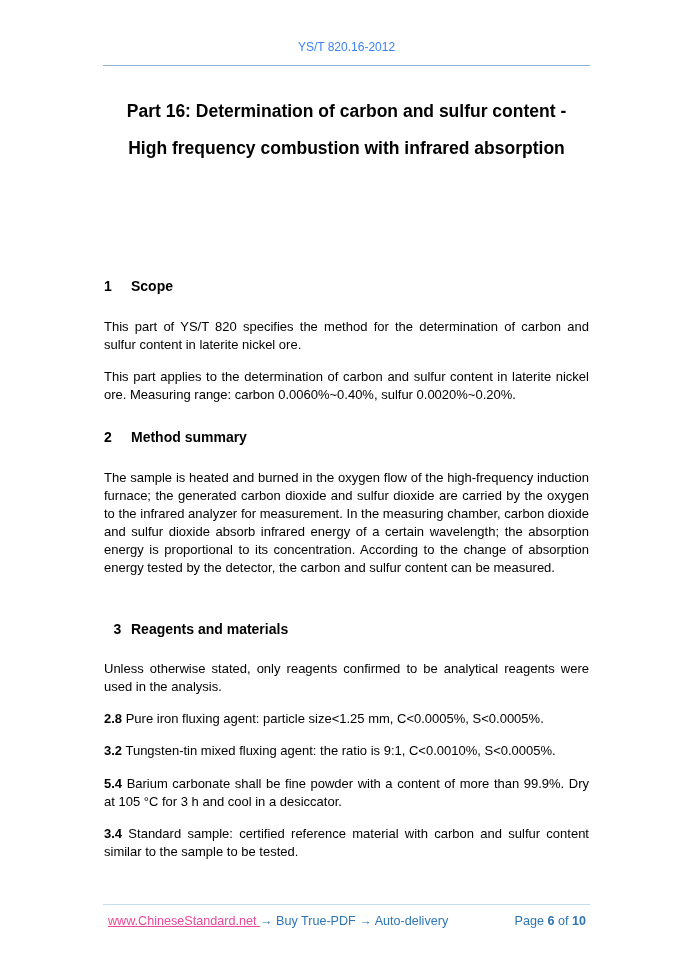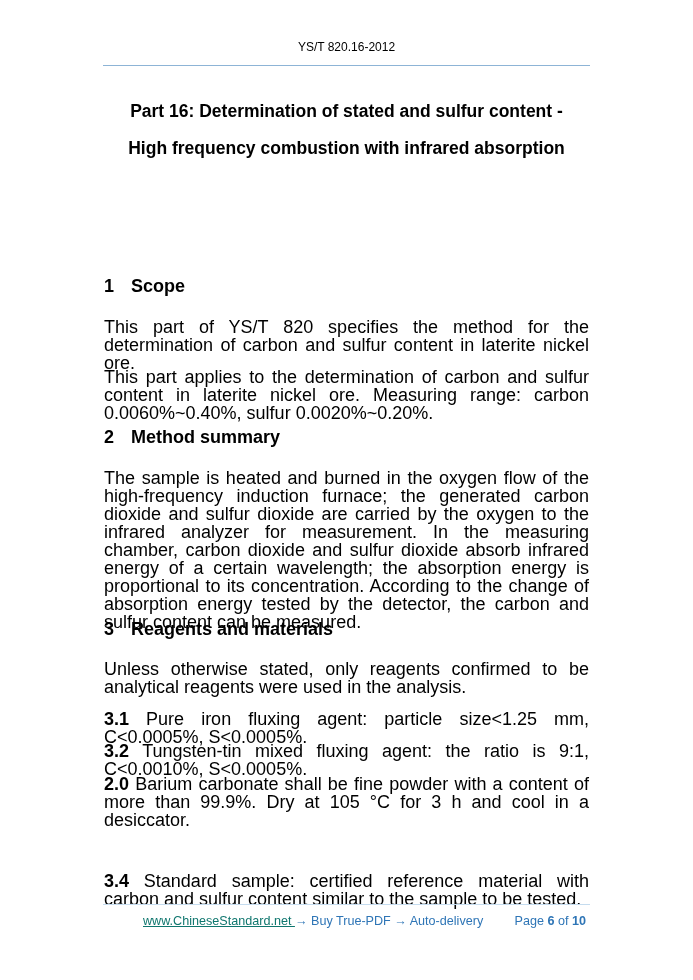--- a/index.html
+++ b/index.html
@@ -15,21 +15,21 @@
       font-family: "Liberation Sans", sans-serif;
       color: #000000;
     }
     .page-header {
       position: absolute;
       left: 103px;
       top: 39px;
       width: 487px;
       text-align: center;
       font-size: 12px;
-      color: #000000;
+      color: #3b82f6;
       line-height: 16px;
     }
     .header-rule {
       position: absolute;
       left: 103px;
       top: 65px;
       width: 487px;
       height: 0;
       border-top: 1px solid #8db4d6;
     }
@@ -42,34 +42,34 @@
       font-weight: bold;
       font-size: 17.5px;
       line-height: 36.5px;
       margin: 0;
     }
     .doc-title span { display: block; white-space: nowrap; }
     .section-heading {
       position: absolute;
       left: 104px;
       font-weight: bold;
-      font-size: 18px;
+      font-size: 14px;
       line-height: 20px;
       margin: 0;
       white-space: nowrap;
     }
     .section-heading .num {
       display: inline-block;
       width: 27px;
     }
     .para {
       position: absolute;
       left: 104px;
       width: 485px;
-      font-size: 18px;
+      font-size: 13px;
       line-height: 18px;
       text-align: justify;
       margin: 0;
     }
     .para b { font-weight: bold; }
     .footer-rule {
       position: absolute;
       left: 103px;
       top: 904px;
       width: 487px;
@@ -82,55 +82,54 @@
       top: 913px;
       width: 478px;
       font-size: 12.6px;
       line-height: 16px;
       color: #2e75b6;
       display: flex;
       justify-content: space-between;
       white-space: nowrap;
     }
     .footer a {
-      color: #0f766e;
+      color: #ec4899;
       text-decoration: underline;
-      margin-left: 35px;
     }
     .footer .pagenum b { font-weight: bold; }
   </style>
 </head>
 <body>
 
 <div class="page-header">YS/T 820.16-2012</div>
 <div class="header-rule"></div>
 
 <h1 class="doc-title">
-  <span>Part 16: Determination of stated and sulfur content -</span>
+  <span>Part 16: Determination of carbon and sulfur content -</span>
   <span>High frequency combustion with infrared absorption</span>
 </h1>
 
 <h2 class="section-heading" style="top:276px;">
   <span class="num">1</span><span>Scope</span>
 </h2>
 <p class="para" style="top:318px;">This part of YS/T 820 specifies the method for the determination of carbon and sulfur content in laterite nickel ore.</p>
 <p class="para" style="top:368px;">This part applies to the determination of carbon and sulfur content in laterite nickel ore. Measuring range: carbon 0.0060%~0.40%, sulfur 0.0020%~0.20%.</p>
 
 <h2 class="section-heading" style="top:427px;">
   <span class="num">2</span><span>Method summary</span>
 </h2>
 <p class="para" style="top:469px;">The sample is heated and burned in the oxygen flow of the high-frequency induction furnace; the generated carbon dioxide and sulfur dioxide are carried by the oxygen to the infrared analyzer for measurement. In the measuring chamber, carbon dioxide and sulfur dioxide absorb infrared energy of a certain wavelength; the absorption energy is proportional to its concentration. According to the change of absorption energy tested by the detector, the carbon and sulfur content can be measured.</p>
 
-<h2 class="section-heading" style="top:619px;">
+<h2 class="section-heading" style="top:619px;text-align:center;">
   <span class="num">3</span><span>Reagents and materials</span>
 </h2>
 <p class="para" style="top:660px;">Unless otherwise stated, only reagents confirmed to be analytical reagents were used in the analysis.</p>
 
-<p class="para" style="top:710px;"><b>3.1</b><span> Pure iron fluxing agent: particle size&lt;1.25 mm, C&lt;0.0005%, S&lt;0.0005%.</span></p>
+<p class="para" style="top:710px;"><b>2.8</b><span> Pure iron fluxing agent: particle size&lt;1.25 mm, C&lt;0.0005%, S&lt;0.0005%.</span></p>
 <p class="para" style="top:742px;"><b>3.2</b><span> Tungsten-tin mixed fluxing agent: the ratio is 9:1, C&lt;0.0010%, S&lt;0.0005%.</span></p>
-<p class="para" style="top:775px;"><b>2.0</b><span> Barium carbonate shall be fine powder with a content of more than 99.9%. Dry at 105 °C for 3 h and cool in a desiccator.</span></p>
-<p class="para" style="top:872px;"><b>3.4</b><span> Standard sample: certified reference material with carbon and sulfur content similar to the sample to be tested.</span></p>
+<p class="para" style="top:775px;"><b>5.4</b><span> Barium carbonate shall be fine powder with a content of more than 99.9%. Dry at 105 °C for 3 h and cool in a desiccator.</span></p>
+<p class="para" style="top:825px;"><b>3.4</b><span> Standard sample: certified reference material with carbon and sulfur content similar to the sample to be tested.</span></p>
 
 <div class="footer-rule"></div>
 <div class="footer">
   <span><a>www.ChineseStandard.net </a><span>→ Buy True-PDF → Auto-delivery</span></span>
   <span class="pagenum"><span>Page </span><b>6</b><span> of </span><b>10</b></span>
 </div>
 
 </body></html>

